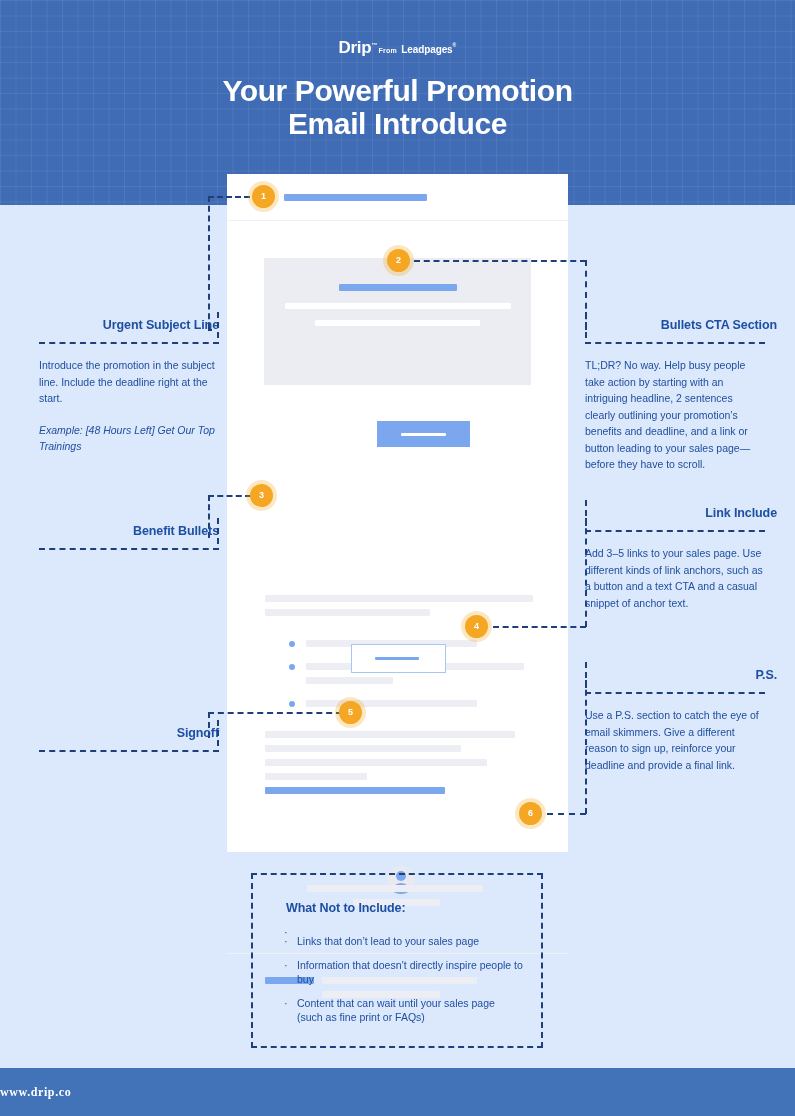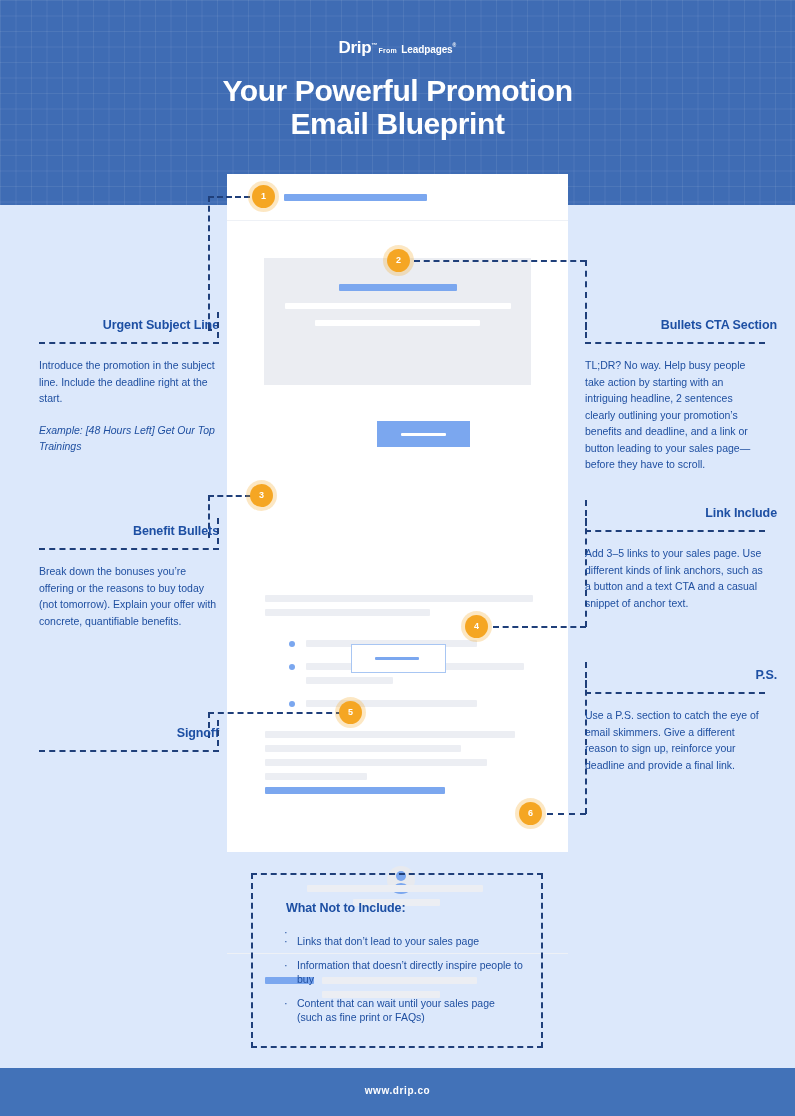--- a/index.html
+++ b/index.html
@@ -39,22 +39,22 @@
     text-align:center;color:#ffffff;
     font-size:30px;line-height:33px;font-weight:bold;letter-spacing:-.4px;
   }
 
   
   .footer{
     position:absolute;left:0;bottom:0;width:795px;height:48px;
     background:#4272b8;
   }
   .footer-text{
-    position:absolute;left:0;right:0;top:17px;text-align:center;
-    color:#ffffff;font-size:10px;font-weight:bold;letter-spacing:.6px;
+    position:absolute;left:0;right:0;top:17px;
+    color:#ffffff;font-size:12px;font-weight:bold;letter-spacing:.6px;font-family:Liberation Serif, serif;
   }
 
   
   .email{
     position:absolute;left:227px;top:174px;width:341px;height:678px;
     background:#ffffff;
   }
   .email-topbar{
     position:absolute;left:0;top:0;width:341px;height:46px;
     border-bottom:1px solid #eef1f6;background:#fff;
@@ -139,21 +139,21 @@
 <body>
 
 <div class="page">
 
   <div class="header">
     <div class="logo">
       <span class="lg-drip">Drip</span><span class="lg-tm">™</span><span class="lg-from">From</span> <span class="lg-lp">Leadpages</span><span class="lg-reg">®</span>
     </div>
     <div class="title">
       <div>Your Powerful Promotion</div>
-      <div>Email Blueprint</div>
+      <div>Email Introduce</div>
     </div>
   </div>
 
   <div class="dash-h" style="left:208px;top:196px;width:42px;"></div>
   <div class="dash-v" style="left:208px;top:196px;height:133px;"></div>
   <div class="dash-h" style="left:208px;top:329px;width:4px;"></div>
 
   <div class="dash-h" style="left:414px;top:260px;width:172px;"></div>
   <div class="dash-v" style="left:585px;top:260px;height:70px;"></div>
 
@@ -233,21 +233,20 @@
     <div class="p-title">Urgent Subject Line</div>
     <div class="p-rule"></div>
     <div class="p-body">Introduce the promotion in the subject line. Include the deadline right at the start.</div>
     <div class="p-example">Example: [48 Hours Left] Get Our Top Trainings</div>
   </div>
 
   <div class="panel left" style="left:39px;top:523px;">
     <div class="p-tick"></div>
     <div class="p-title">Benefit Bullets</div>
     <div class="p-rule"></div>
-    <div class="p-body">Break down the bonuses you’re offering or the reasons to buy today (not tomorrow). Explain your offer with concrete, quantifiable benefits.</div>
   </div>
 
   <div class="panel left" style="left:39px;top:725px;">
     <div class="p-tick"></div>
     <div class="p-title">Signoff</div>
     <div class="p-rule"></div>
   </div>
 
   <div class="panel right" style="left:585px;top:317px;padding-left:12px;width:180px;">
     <div class="p-tick"></div>

